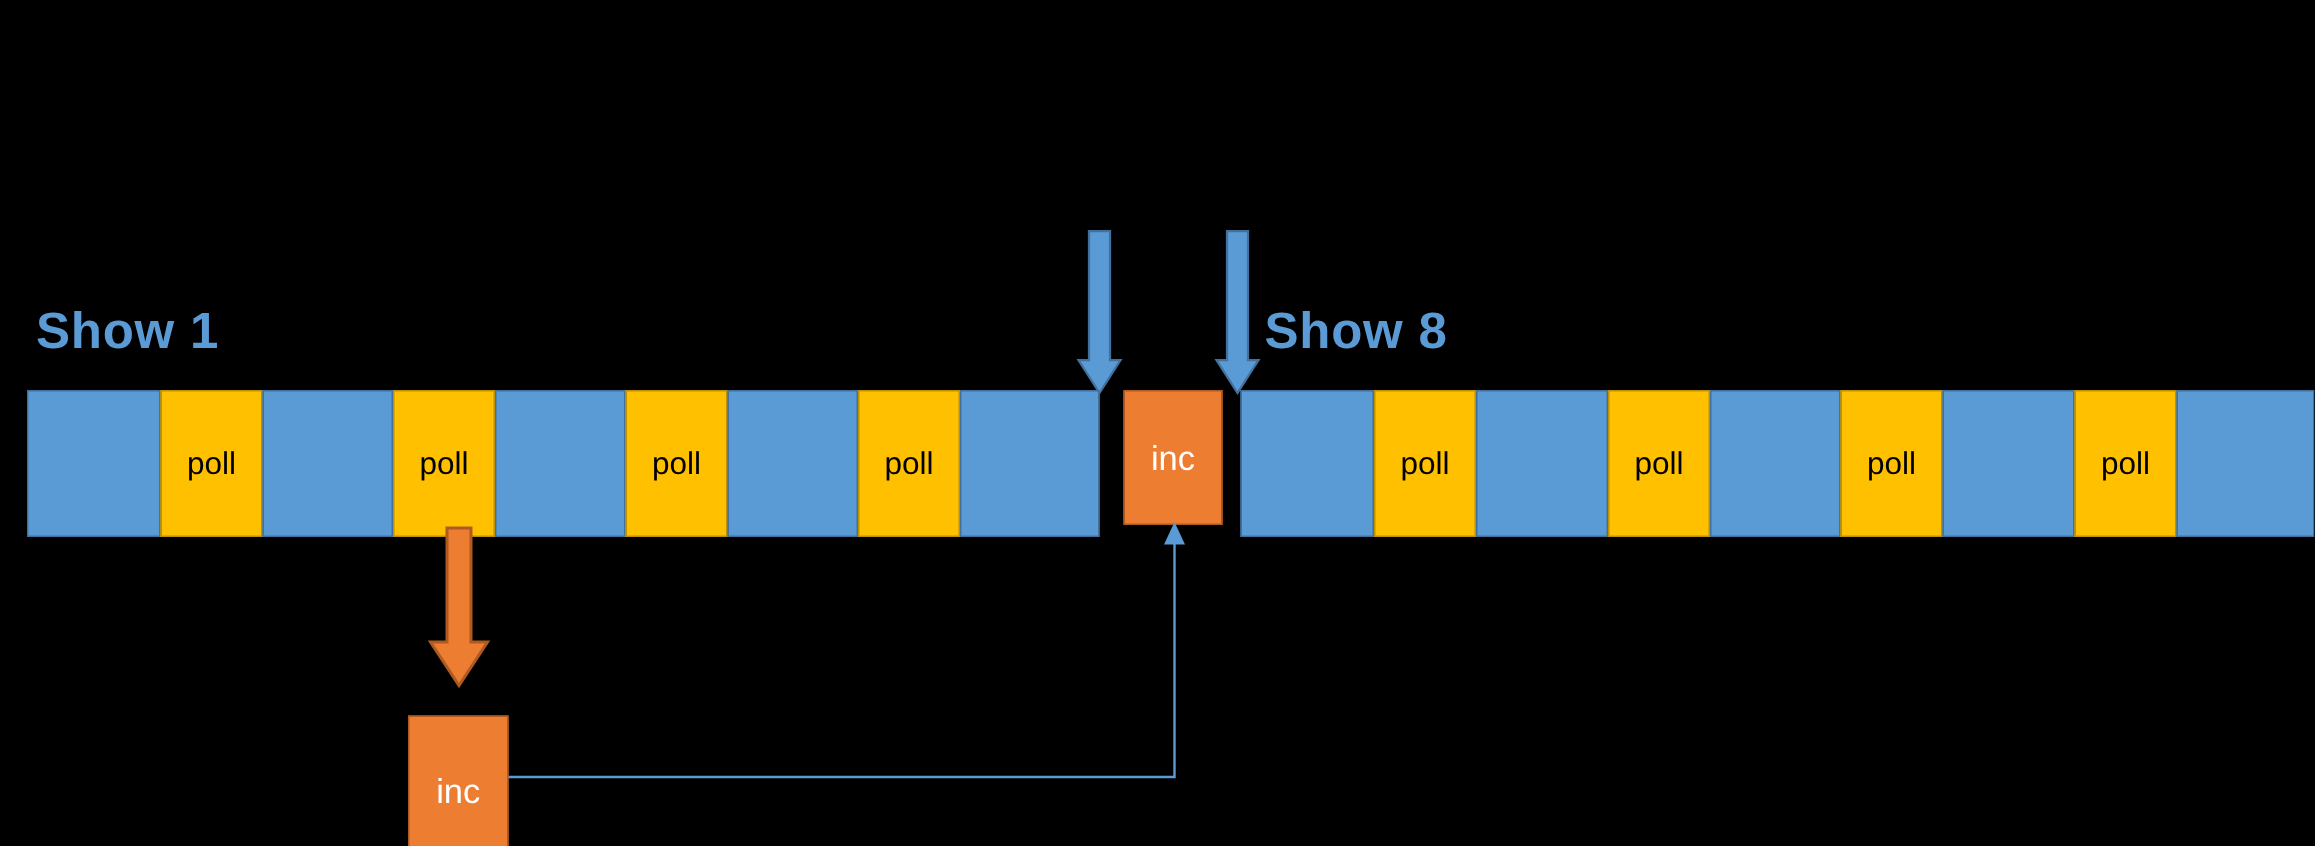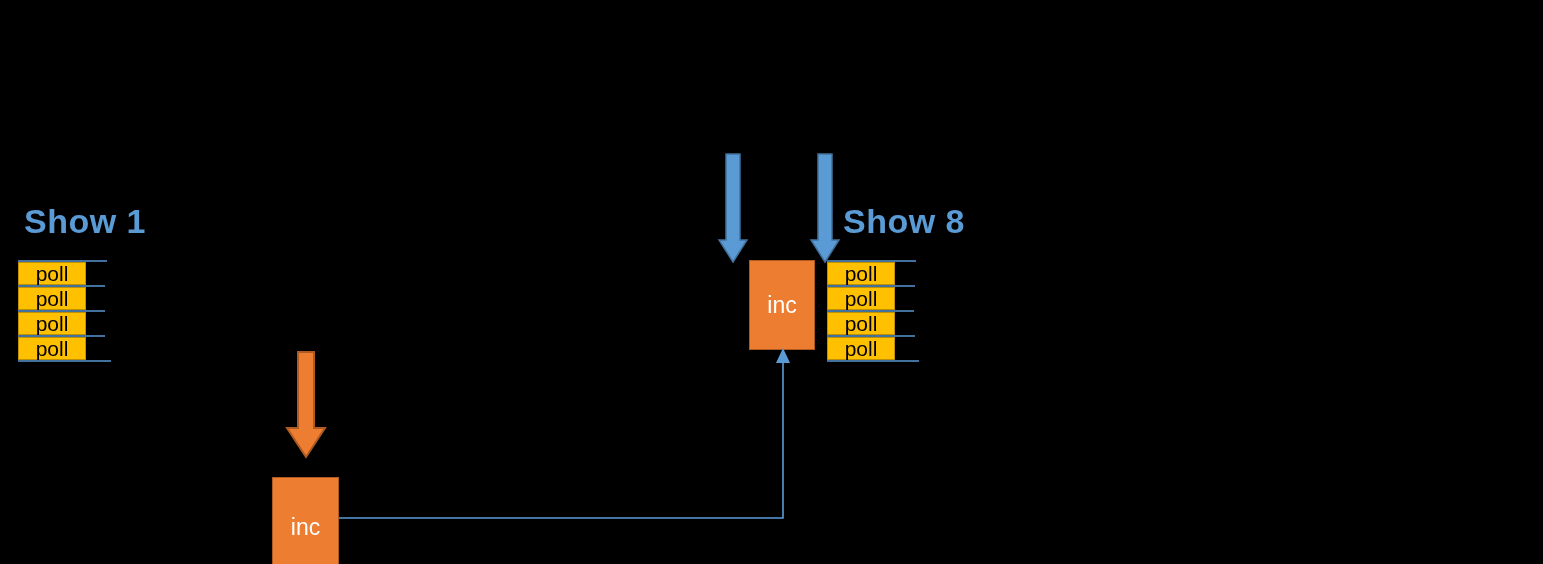--- a/index.html
+++ b/index.html
@@ -28,21 +28,21 @@
   }
   #show0-label { left: 24px; top: 204px; }
   #show1-label { left: 843px; top: 204px; }
 
   
   .timeline {
     position: absolute;
     top: 260px;
     height: 98px;
     display: flex;
-    flex-direction: column;
+    flex-direction: row;
     box-sizing: border-box;
   }
   #timeline-left  { left: 18px;  width: 715px; }
   #timeline-right { left: 827px; width: 716px; }
 
   .seg {
     height: 100%;
     box-sizing: border-box;
     display: flex;
     align-items: center;

